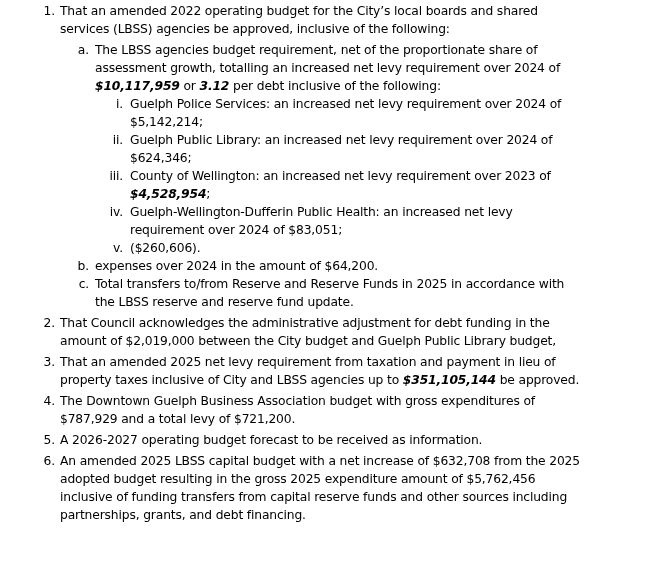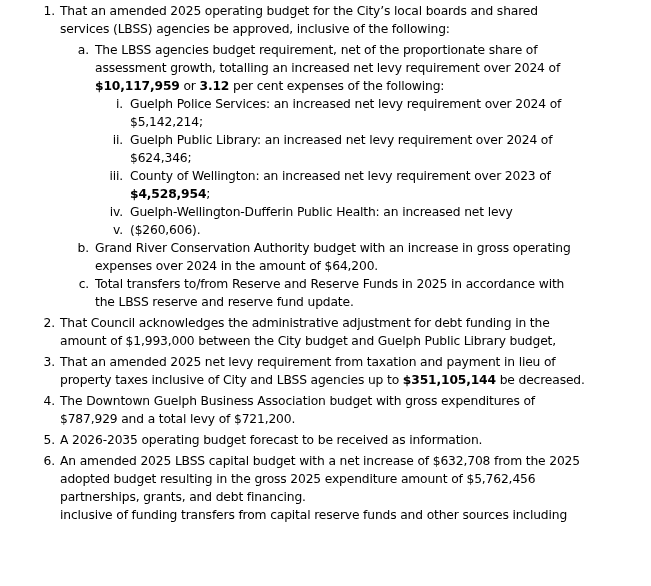--- a/index.html
+++ b/index.html
@@ -12,38 +12,38 @@
     .doc { position: relative; padding-top: 2px; }
     .item { position: relative; line-height: 18px; }
     .lvl1 { padding-left: 60px; margin-bottom: 3px; }
     .lvl2 { padding-left: 95px; }
     .lvl3 { padding-left: 130px; }
     .marker { position: absolute; text-align: right; }
     .lvl1 > .marker { left: 0; width: 55px; }
     .lvl2 > .marker { left: 0; width: 89px; }
     .lvl3 > .marker { left: 0; width: 123px; }
     .line { display: block; white-space: nowrap; }
-    b { font-weight: bold; }
+    b { font-weight: bold; font-style: italic; }
   </style>
 </head>
 <body>
 
 <div class="doc">
 
   <div class="item lvl1">
     <span class="marker">1.</span>
-    <span class="line">That an amended 2025 operating budget for the City’s local boards and shared</span>
+    <span class="line">That an amended 2022 operating budget for the City’s local boards and shared</span>
     <span class="line">services (LBSS) agencies be approved, inclusive of the following:</span>
   </div>
 
   <div class="item lvl2">
     <span class="marker">a.</span>
     <span class="line">The LBSS agencies budget requirement, net of the proportionate share of</span>
     <span class="line">assessment growth, totalling an increased net levy requirement over 2024 of</span>
-    <span class="line"><b>$10,117,959</b><span> or </span><b>3.12</b><span> per cent expenses of the following:</span></span>
+    <span class="line"><b>$10,117,959</b><span> or </span><b>3.12</b><span> per debt inclusive of the following:</span></span>
   </div>
 
   <div class="item lvl3">
     <span class="marker">i.</span>
     <span class="line">Guelph Police Services: an increased net levy requirement over 2024 of</span>
     <span class="line">$5,142,214;</span>
   </div>
 
   <div class="item lvl3">
     <span class="marker">ii.</span>
@@ -53,63 +53,63 @@
 
   <div class="item lvl3">
     <span class="marker">iii.</span>
     <span class="line">County of Wellington: an increased net levy requirement over 2023 of</span>
     <span class="line"><b>$4,528,954</b><span>;</span></span>
   </div>
 
   <div class="item lvl3">
     <span class="marker">iv.</span>
     <span class="line">Guelph-Wellington-Dufferin Public Health: an increased net levy</span>
+    <span class="line">requirement over 2024 of $83,051;</span>
   </div>
 
   <div class="item lvl3">
     <span class="marker">v.</span>
     <span class="line">($260,606).</span>
   </div>
 
   <div class="item lvl2">
     <span class="marker">b.</span>
-    <span class="line">Grand River Conservation Authority budget with an increase in gross operating</span>
     <span class="line">expenses over 2024 in the amount of $64,200.</span>
   </div>
 
   <div class="item lvl2" style="margin-bottom:3px;">
     <span class="marker">c.</span>
     <span class="line">Total transfers to/from Reserve and Reserve Funds in 2025 in accordance with</span>
     <span class="line">the LBSS reserve and reserve fund update.</span>
   </div>
 
   <div class="item lvl1">
     <span class="marker">2.</span>
     <span class="line">That Council acknowledges the administrative adjustment for debt funding in the</span>
-    <span class="line">amount of $1,993,000 between the City budget and Guelph Public Library budget,</span>
+    <span class="line">amount of $2,019,000 between the City budget and Guelph Public Library budget,</span>
   </div>
 
   <div class="item lvl1">
     <span class="marker">3.</span>
     <span class="line">That an amended 2025 net levy requirement from taxation and payment in lieu of</span>
-    <span class="line"><span>property taxes inclusive of City and LBSS agencies up to </span><b>$351,105,144</b><span> be decreased.</span></span>
+    <span class="line"><span>property taxes inclusive of City and LBSS agencies up to </span><b>$351,105,144</b><span> be approved.</span></span>
   </div>
 
   <div class="item lvl1">
     <span class="marker">4.</span>
     <span class="line">The Downtown Guelph Business Association budget with gross expenditures of</span>
     <span class="line">$787,929 and a total levy of $721,200.</span>
   </div>
 
   <div class="item lvl1">
     <span class="marker">5.</span>
-    <span class="line">A 2026-2035 operating budget forecast to be received as information.</span>
+    <span class="line">A 2026-2027 operating budget forecast to be received as information.</span>
   </div>
 
   <div class="item lvl1">
     <span class="marker">6.</span>
     <span class="line">An amended 2025 LBSS capital budget with a net increase of $632,708 from the 2025</span>
     <span class="line">adopted budget resulting in the gross 2025 expenditure amount of $5,762,456</span>
+    <span class="line">inclusive of funding transfers from capital reserve funds and other sources including</span>
     <span class="line">partnerships, grants, and debt financing.</span>
-    <span class="line">inclusive of funding transfers from capital reserve funds and other sources including</span>
   </div>
 
 </div>
 
 </body></html>

